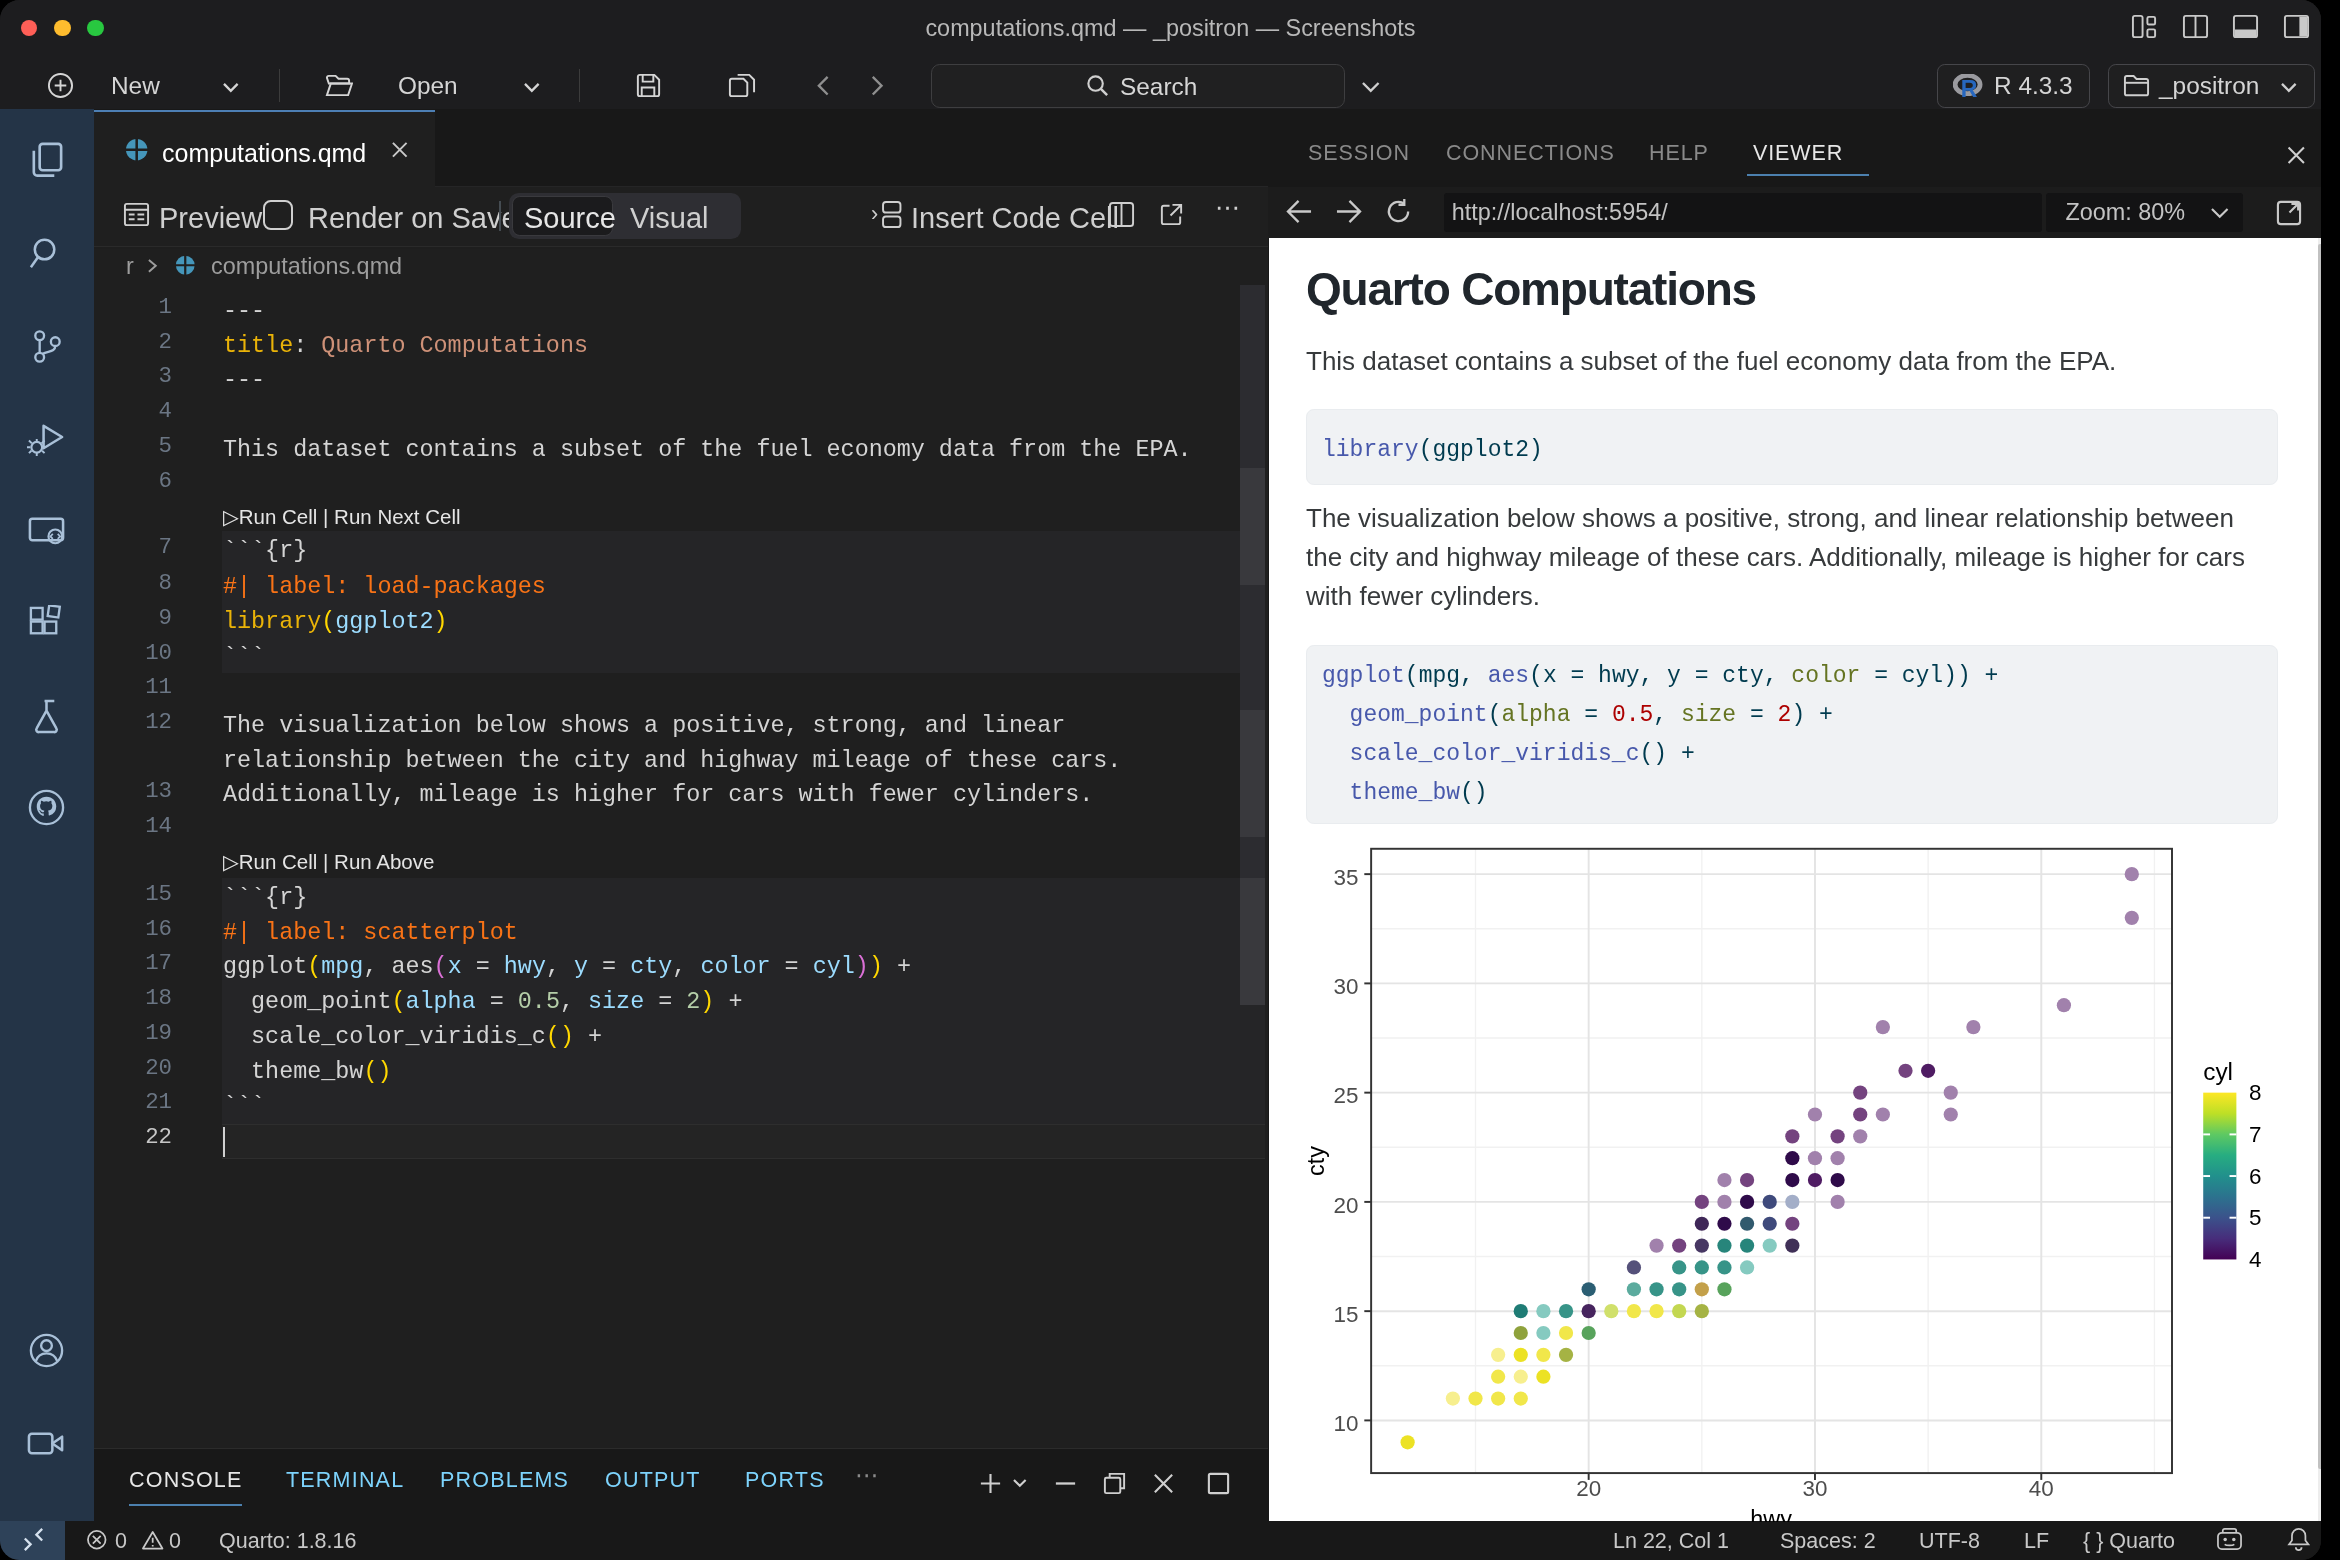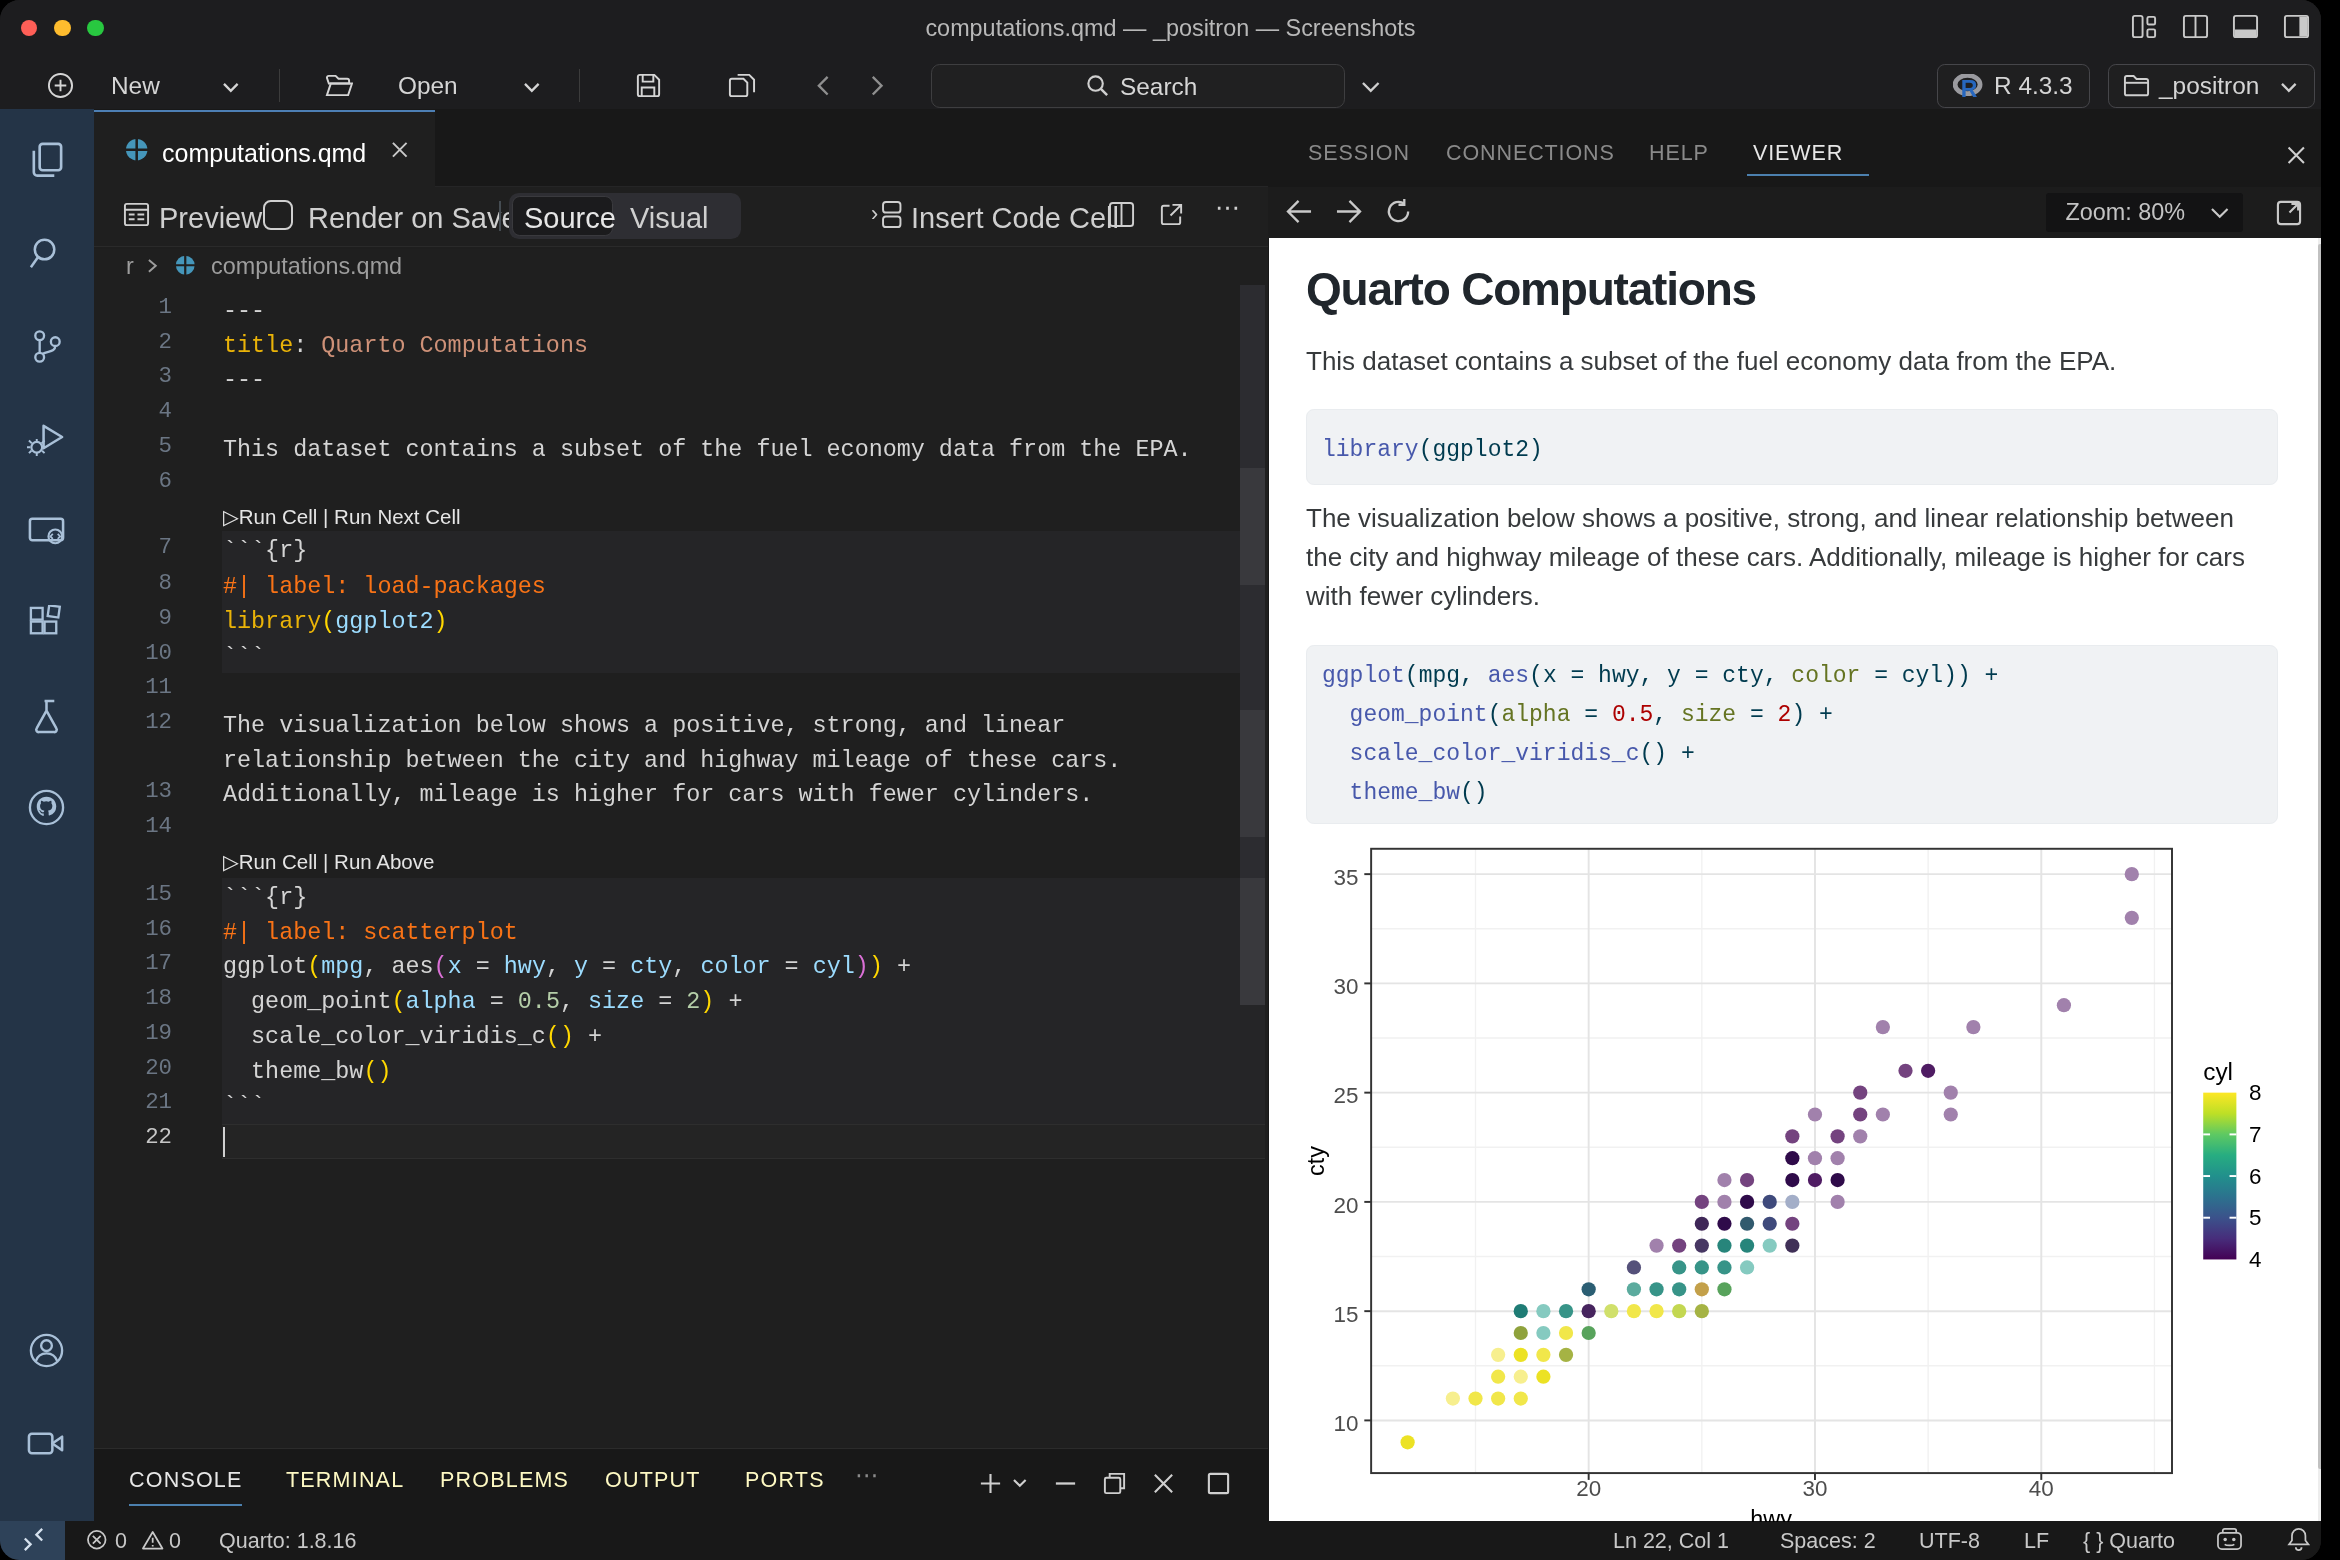--- a/index.html
+++ b/index.html
@@ -26,21 +26,21 @@
 .cell-bg{left:222px;width:1043px;background:#252527}
 .cl{left:223px;white-space:pre;font-size:23.4px;line-height:35px;height:35px;color:#d4d4d4;font-family:"Liberation Mono",monospace}
 .ln{width:78px;text-align:right;color:#6b7684;font-size:22.4px;font-family:"Liberation Mono",monospace;left:94px}
 .lens{left:223px;color:#e5e5e5;font-size:20.5px;font-family:"Liberation Sans",sans-serif}
 .c-kw{color:#eab308}.c-str{color:#ce9178}.c-cm{color:#f97316}.c-var{color:#9cdcfe}
 .c-num{color:#b5cea8}.c-p1{color:#ffd700}.c-p2{color:#da70d6}
 
 .seg{font-size:29px;color:#cfcfcf}
 
 #panel{left:94px;top:1448px;width:1174px;height:73px;background:#181818;border-top:1px solid #2b2b2b}
-.ptab{top:1468px;font-size:21.5px;letter-spacing:1.2px;color:#fef9c3}
+.ptab{top:1468px;font-size:21.5px;letter-spacing:1.2px;color:#7dd3fc}
 
 #statusbar{left:0;top:1521px;width:2341px;height:39px;background:#181818;color:#c8c8c8;font-size:21.5px}
 
 #rpanel{left:1268px;top:109px;width:1073px;height:1412px;background:#181818}
 .rtab{top:141px;font-size:21.5px;letter-spacing:0.9px;color:#8a8a8a}
 #rtoolbar{left:1268px;top:187px;width:1073px;height:51px;background:#1c1c1c}
 #urlbar{left:1444px;top:193px;width:598px;height:39px;background:#131314;border-radius:2.9px;color:#c3c3c3;font-size:23.4px;line-height:39px}
 #zoombox{left:2046px;top:193px;width:197px;height:39px;background:#131314;border-radius:2.9px;color:#c3c3c3;font-size:23.4px;line-height:39px}
 #viewer{left:1269px;top:238px;width:1072px;height:1283px;background:#ffffff}
 
@@ -355,20 +355,21 @@
     <svg class="abs" style="left:1285px;top:199px" width="29" height="25" viewBox="0 0 30 26">
       <path d="M14 2L3 13l11 11M3 13h24" fill="none" stroke="#c9c9c9" stroke-width="2.4"></path>
     </svg>
     <svg class="abs" style="left:1334px;top:199px" width="29" height="25" viewBox="0 0 30 26">
       <path d="M16 2l11 11-11 11M27 13H3" fill="none" stroke="#c9c9c9" stroke-width="2.4"></path>
     </svg>
     <svg class="abs" style="left:1385px;top:198px" width="27" height="27" viewBox="0 0 28 28">
       <path d="M24 14a10 10 0 1 1-4-8" fill="none" stroke="#c9c9c9" stroke-width="2.4"></path>
       <path d="M20 1v6h-6" fill="none" stroke="#c9c9c9" stroke-width="2.4"></path>
     </svg>
+    <div id="urlbar" class="abs"><span style="margin-left:7.8px">http://localhost:5954/</span></div>
     <div id="zoombox" class="abs"><span style="margin-left:19.5px">Zoom: 80%</span></div>
     <svg class="abs" style="left:2210px;top:207px" width="19.5" height="12.7" viewBox="0 0 20 13">
       <path d="M2 2l8 8 8-8" fill="none" stroke="#c9c9c9" stroke-width="2.2"></path>
     </svg>
     <svg class="abs" style="left:2276px;top:200px" width="26" height="26" viewBox="0 0 27 27">
       <rect x="2" y="2" width="23" height="23" rx="3" fill="none" stroke="#c9c9c9" stroke-width="2.2"></rect>
       <path d="M14 13l8-8M16 4h7v7" fill="none" stroke="#c9c9c9" stroke-width="2.2"></path>
     </svg>
     <div id="viewer" class="abs"></div>
     <div class="vh1 abs">Quarto Computations</div>

